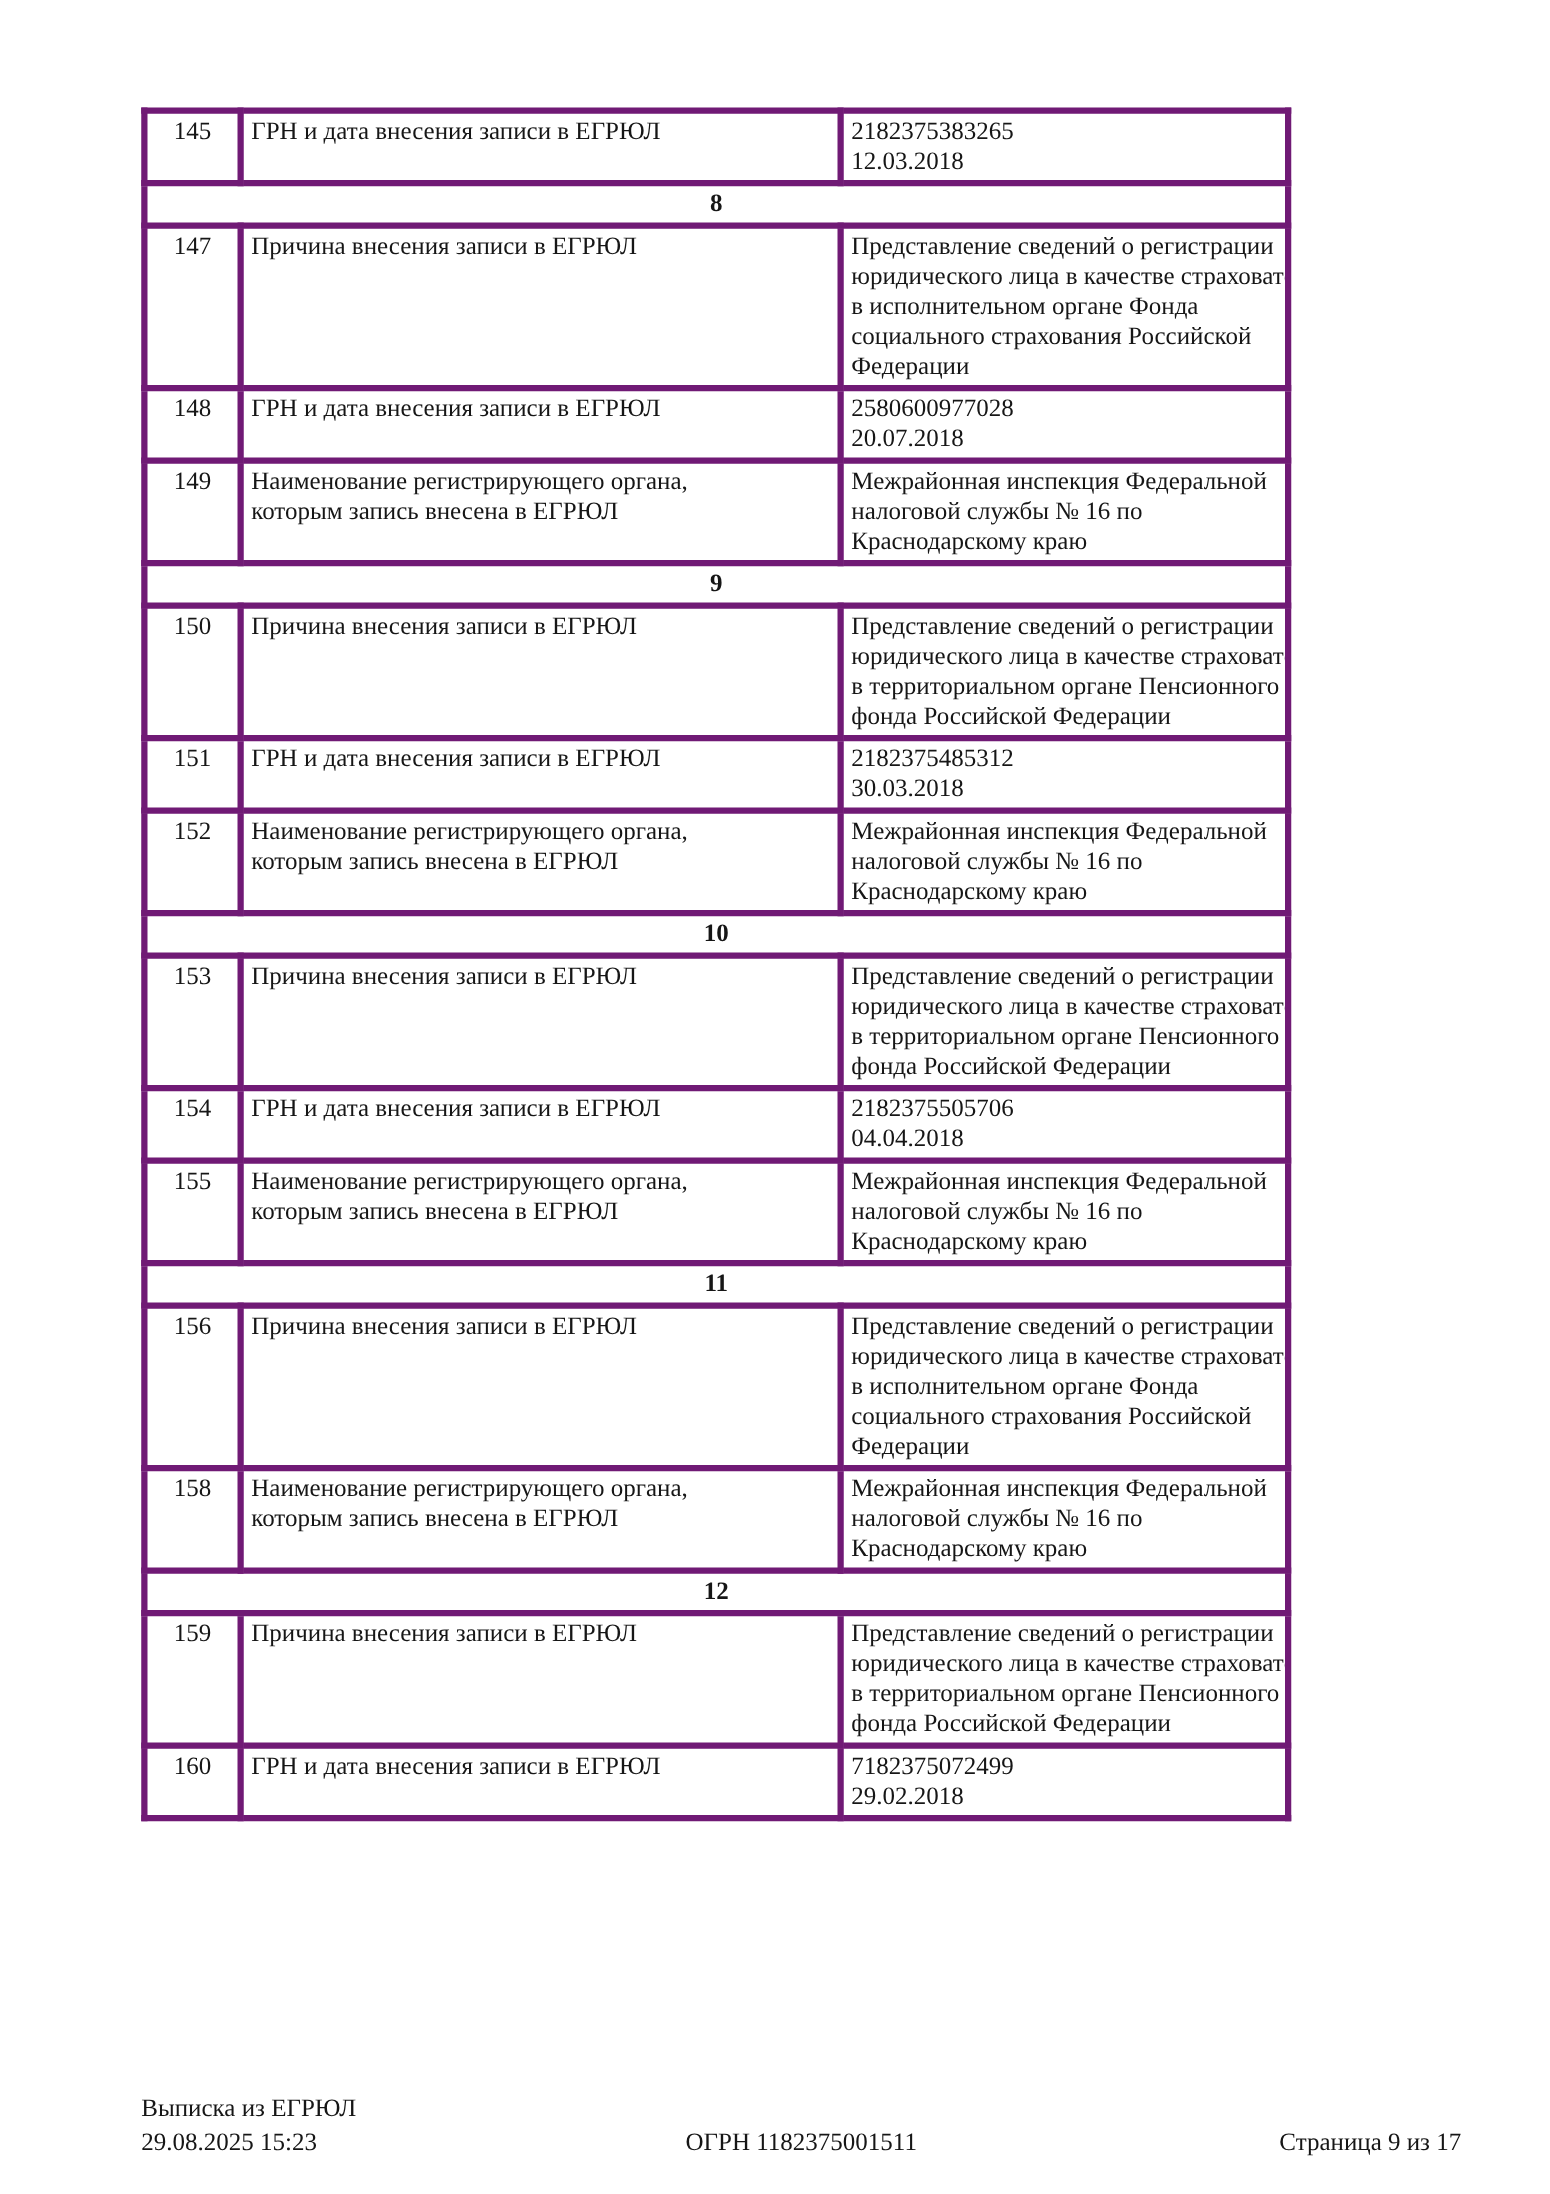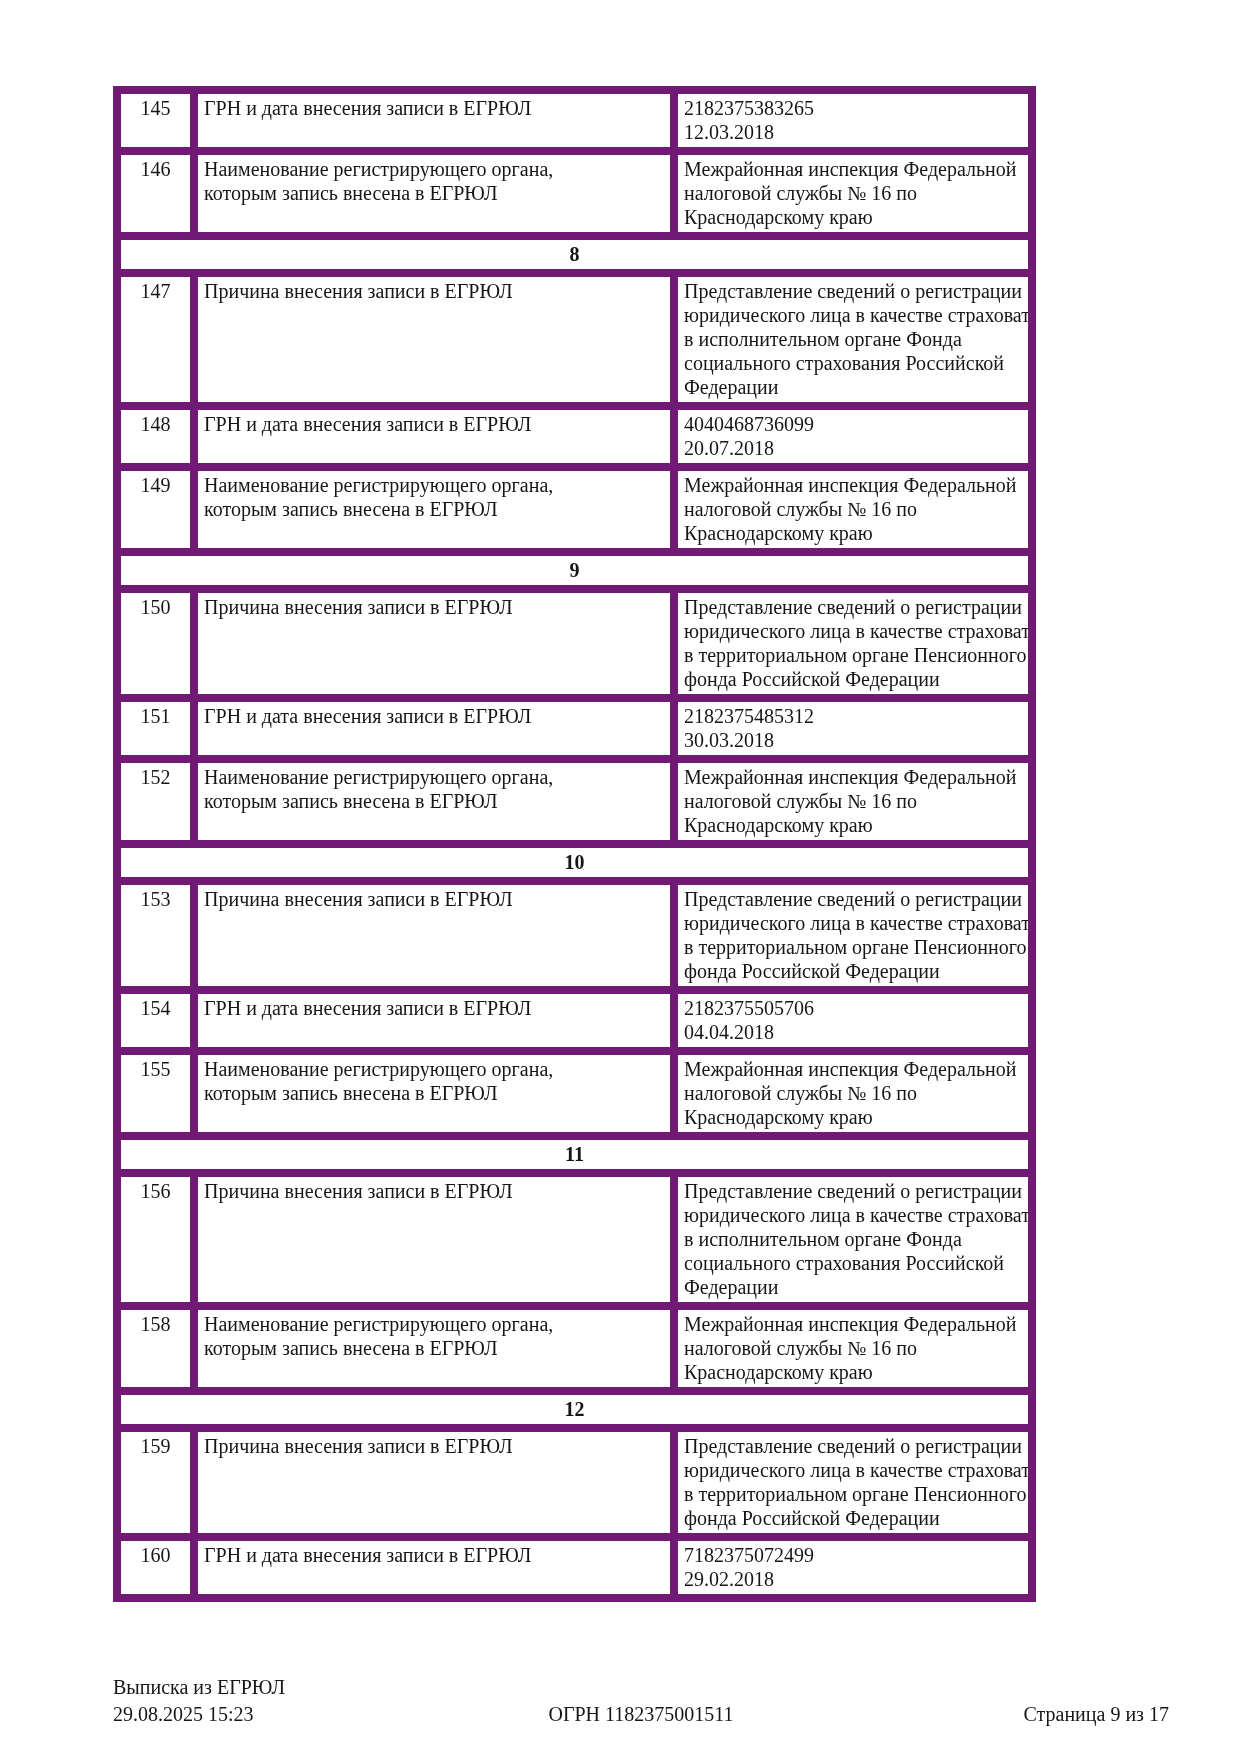--- a/index.html
+++ b/index.html
@@ -17,21 +17,21 @@
   }
   .doc-table {
     position: absolute;
     left: 113px;
     top: 86px;
     width: 915px;
     border-collapse: collapse;
     table-layout: fixed;
   }
   .doc-table td {
-    border: 8px solid #701a75;
+    border: 5px solid #701a75;
     vertical-align: top;
     font-size: 20px;
     line-height: 24px;
     padding: 2px 6px 3px 6px;
     overflow: hidden;
   }
   .num-cell {
     text-align: center;
     padding-left: 2px;
     padding-right: 2px;
@@ -88,32 +88,20 @@
         <td class="num-cell">145</td>
         <td class="label-cell">
           <div class="text-line">ГРН и дата внесения записи в ЕГРЮЛ</div>
         </td>
         <td class="value-cell">
           <div class="text-line">2182375383265</div>
           <div class="text-line">12.03.2018</div>
         </td>
       </tr>
       <tr>
-        <td class="num-cell">146</td>
-        <td class="label-cell">
-          <div class="text-line">Наименование регистрирующего органа,</div>
-          <div class="text-line">которым запись внесена в ЕГРЮЛ</div>
-        </td>
-        <td class="value-cell">
-          <div class="text-line">Межрайонная инспекция Федеральной</div>
-          <div class="text-line">налоговой службы № 16 по</div>
-          <div class="text-line">Краснодарскому краю</div>
-        </td>
-      </tr>
-      <tr>
         <td colspan="3" class="section-cell">8</td>
       </tr>
       <tr>
         <td class="num-cell">147</td>
         <td class="label-cell">
           <div class="text-line">Причина внесения записи в ЕГРЮЛ</div>
         </td>
         <td class="value-cell">
           <div class="text-line">Представление сведений о регистрации</div>
           <div class="text-line">юридического лица в качестве страхователя</div>
@@ -121,21 +109,21 @@
           <div class="text-line">социального страхования Российской</div>
           <div class="text-line">Федерации</div>
         </td>
       </tr>
       <tr>
         <td class="num-cell">148</td>
         <td class="label-cell">
           <div class="text-line">ГРН и дата внесения записи в ЕГРЮЛ</div>
         </td>
         <td class="value-cell">
-          <div class="text-line">4040468736099</div>
+          <div class="text-line">2580600977028</div>
           <div class="text-line">20.07.2018</div>
         </td>
       </tr>
       <tr>
         <td class="num-cell">149</td>
         <td class="label-cell">
           <div class="text-line">Наименование регистрирующего органа,</div>
           <div class="text-line">которым запись внесена в ЕГРЮЛ</div>
         </td>
         <td class="value-cell">

